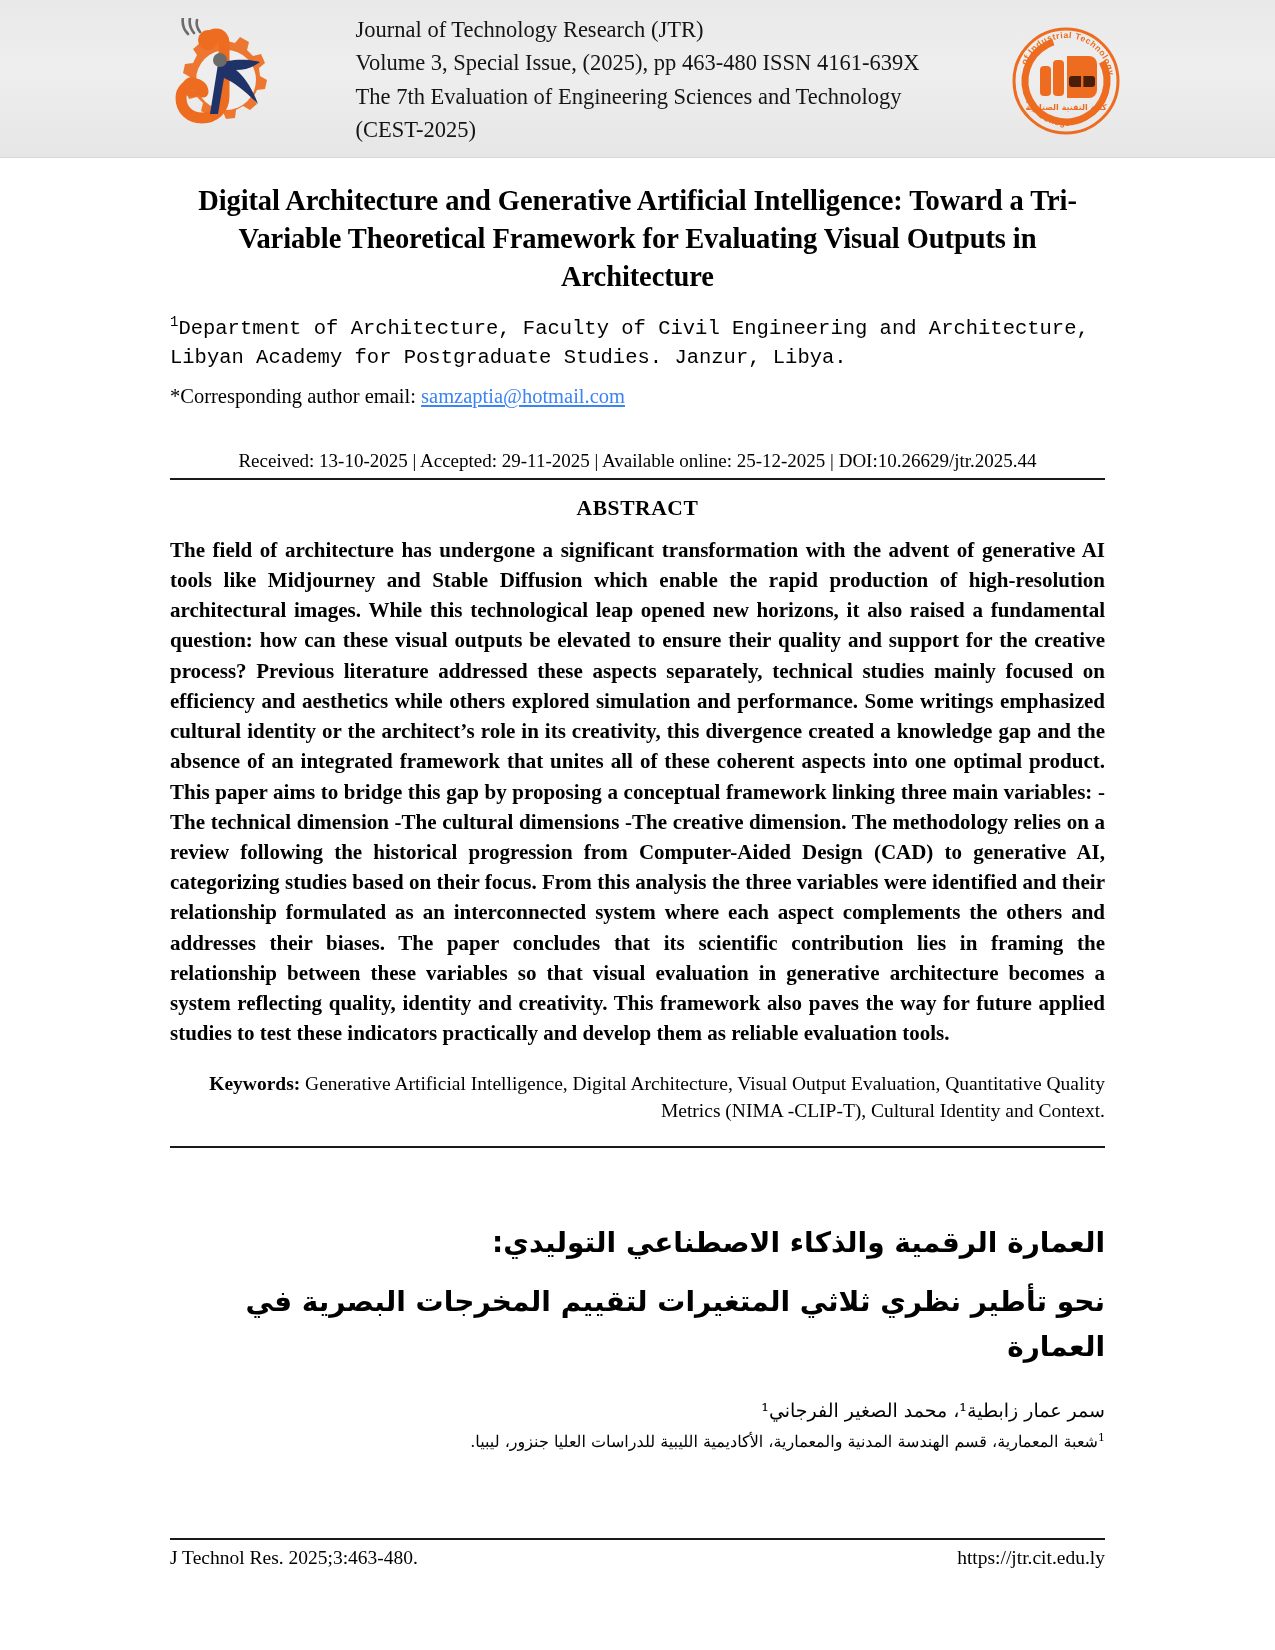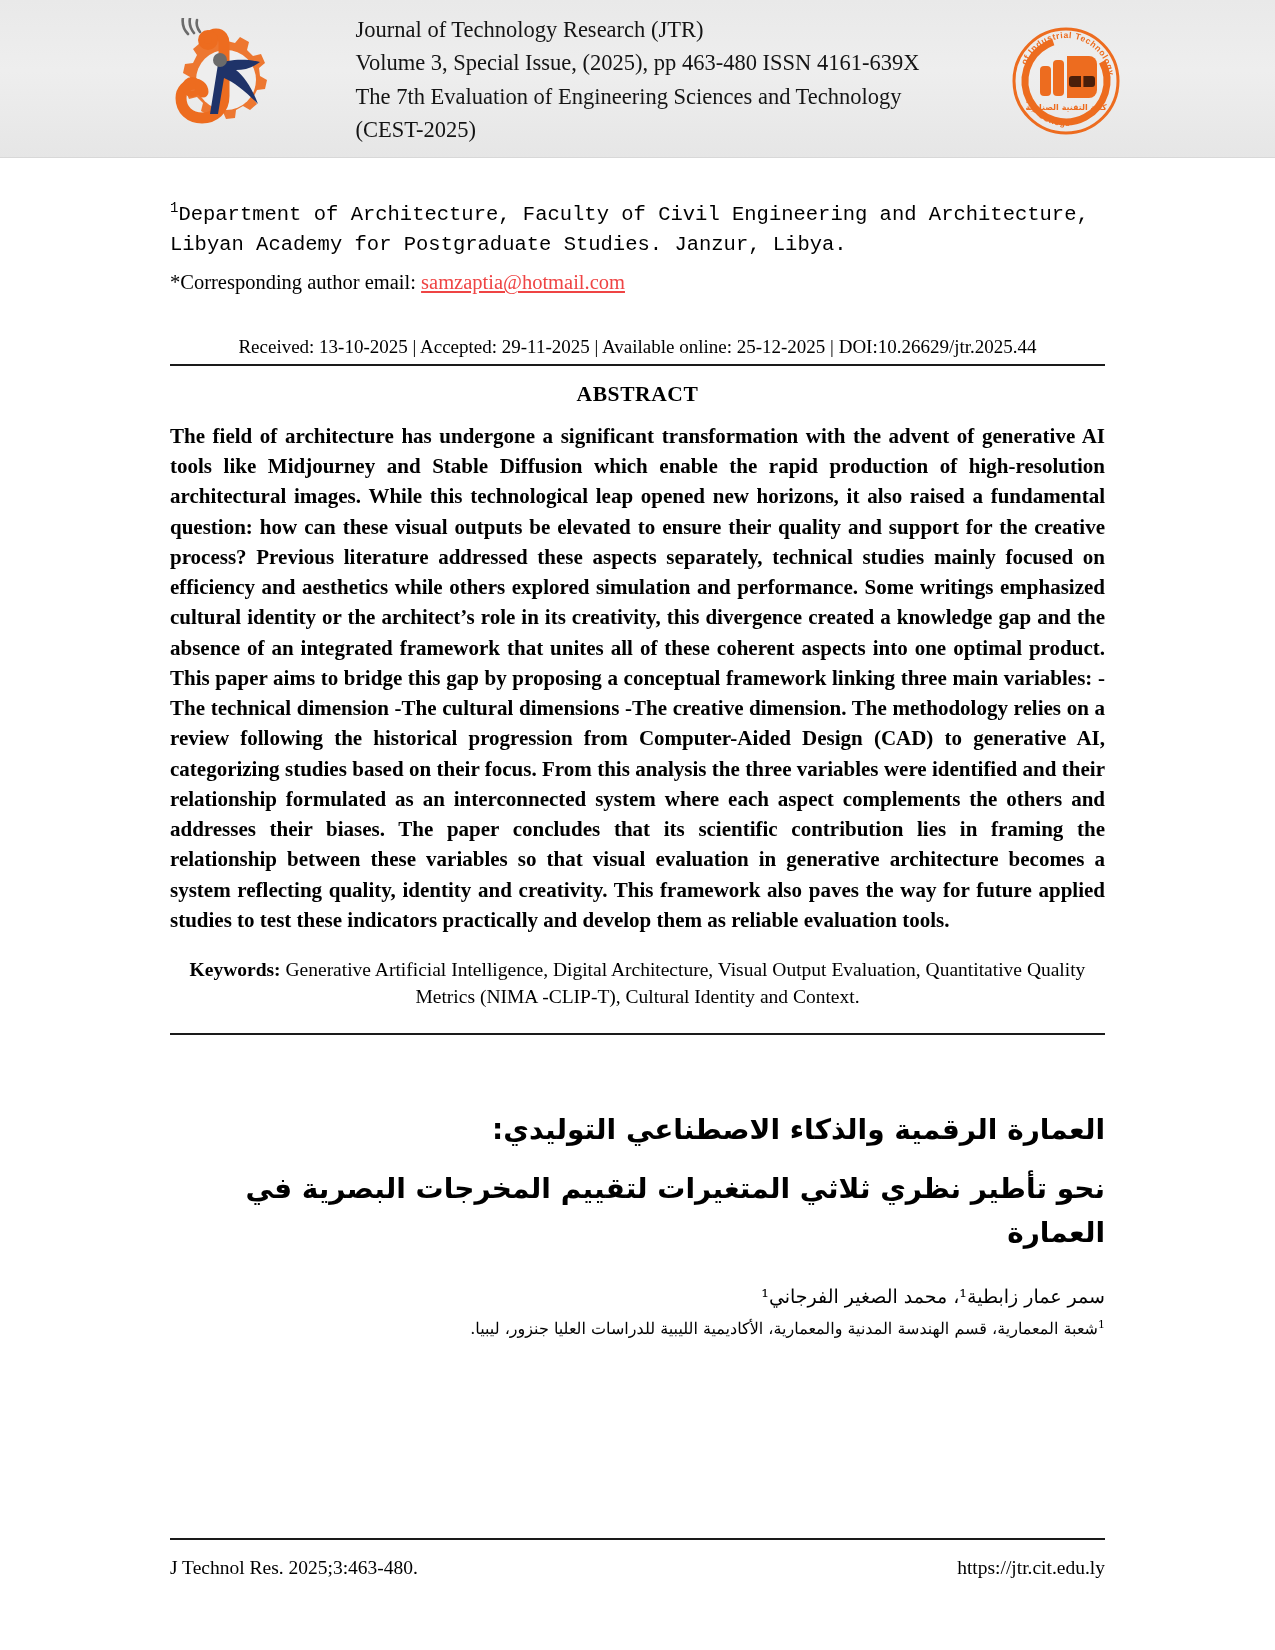--- a/index.html
+++ b/index.html
@@ -87,21 +87,21 @@
     font-family: Liberation Mono, monospace;
   }
   .affiliation sup { font-size: 14px; vertical-align: super; }
 
   .corresponding {
     font-size: 20.5px;
     margin-top: 9px;
     line-height: 1.45;
   }
   .email-link {
-    color: #ef4444;
+    color: #3b82f6;
     text-decoration: underline;
   }
 
   .meta-line {
     text-align: center;
     font-size: 19px;
     margin-top: 38px;
     margin-bottom: 6px;
   }
 
@@ -125,21 +125,21 @@
     font-size: 21px;
     text-align: justify;
     text-justify: inter-word;
     line-height: 1.44;
     hyphens: auto;
     font-weight: bold;
   }
 
   .keywords {
     font-size: 19.5px;
-    text-align: center;
+    text-align: right;
     line-height: 1.38;
     margin-top: 22px;
   }
   .keywords .kw-label { font-weight: bold; }
 
   .divider-arabic {
     border: none;
     border-top: 2.2px solid #1a1a1a;
     margin: 22px 0 0 0;
     width: 935px;
@@ -190,21 +190,21 @@
     border: none;
     border-top: 2.2px solid #1a1a1a;
   }
   .footer-row {
     width: 935px;
     margin: 0 auto;
     display: flex;
     justify-content: space-between;
     align-items: baseline;
     font-size: 19.5px;
-    padding-top: 17px;
+    padding-top: 7px;
   }
 </style>
 </head>
 <body>
 
 <div class="header-banner">
 
   <div class="header-logo-left">
     <svg viewBox="0 0 128 124" width="128" height="124" aria-hidden="true">
 
@@ -258,20 +258,21 @@
       <rect x="62" y="54" width="26" height="11" rx="3" fill="#4a1f0a"></rect>
       <rect x="74" y="54" width="2.4" height="11" fill="#ED6C1F"></rect>
       <text x="59" y="88" text-anchor="middle" font-family="'DejaVu Sans', sans-serif" font-size="8" font-weight="bold" fill="#ED6C1F">كلية التقنية الصناعية</text>
     </svg>
   </div>
 </div>
 
 <div class="page">
   <div class="content">
 
+    <h1 class="paper-title">Digital Architecture and Generative Artificial Intelligence: Toward a Tri-Variable Theoretical Framework for Evaluating Visual Outputs in Architecture</h1>
 
 
     <div class="affiliation">
       <sup>1</sup><span>Department of Architecture, Faculty of Civil Engineering and Architecture, Libyan Academy for Postgraduate Studies. Janzur, Libya.</span>
     </div>
 
     <div class="corresponding">
       <span>*Corresponding author email: </span><a class="email-link" href="#">samzaptia@hotmail.com</a>
     </div>
 

